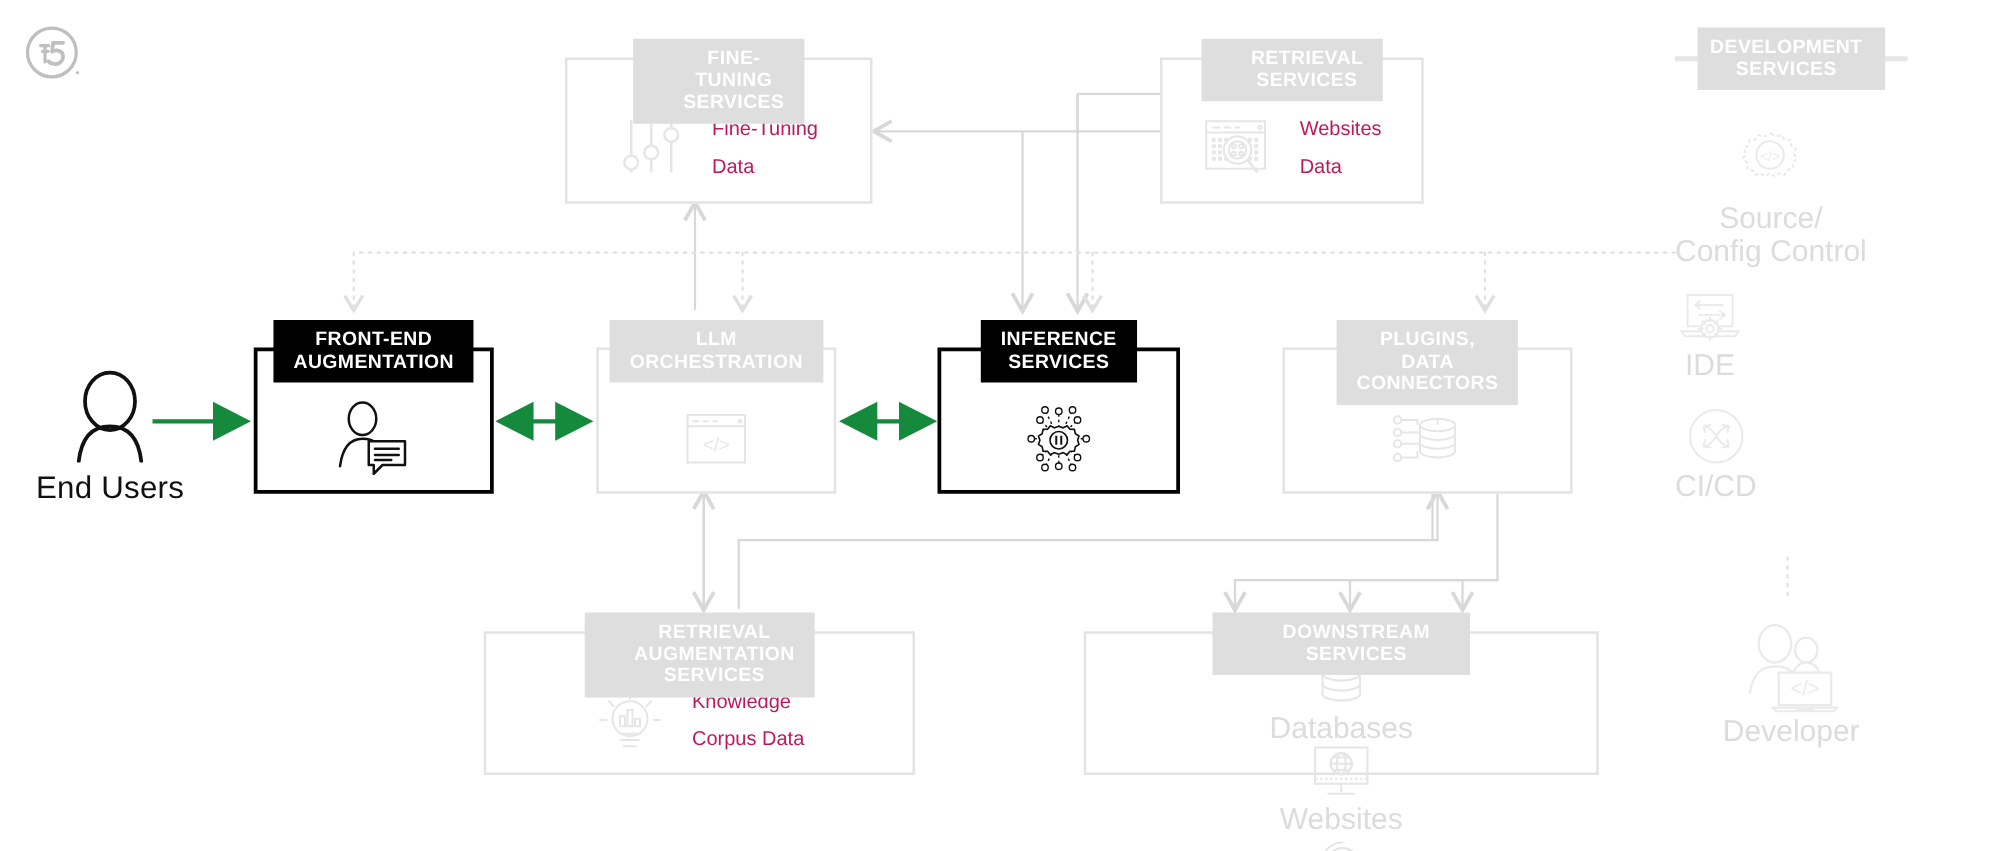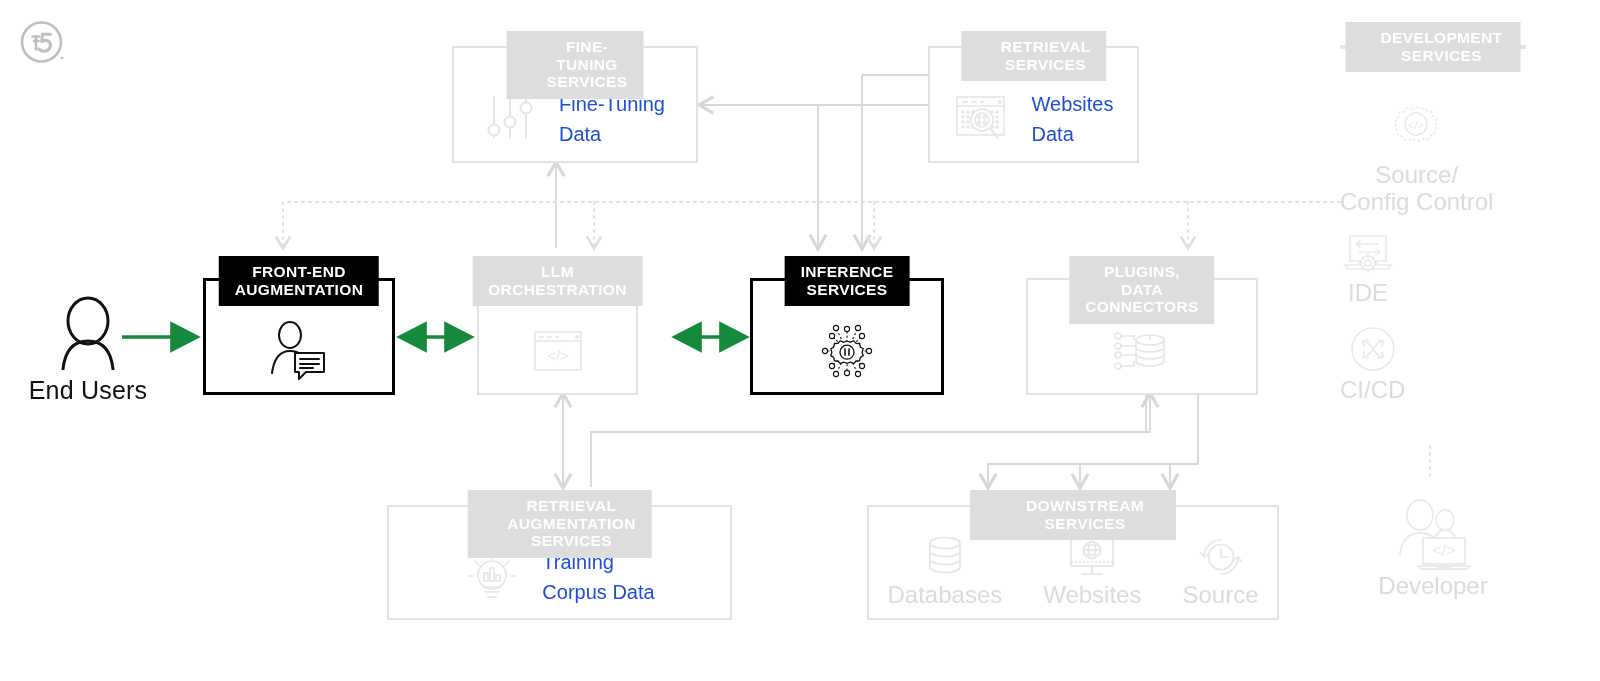--- a/index.html
+++ b/index.html
@@ -81,23 +81,23 @@
     height: 100%;
     display: flex;
     align-items: center;
     justify-content: center;
     gap: 22px;
     z-index: 2;
   }
   .node-body.pad-top { padding-top: 14px; }
 
   .node-label {
-    font-size: 20px;
+    font-size: 16px;
     line-height: 30px;
-    color: #1d4ed8;
+    color: #be185d;
     white-space: pre-line;
   }
   .icon-svg { display: block; }
 
   
   #end-users {
     position: absolute;
     left: 28px;
     top: 296px;
     width: 120px;
@@ -135,21 +135,21 @@
     left: 50%;
     transform: translateX(-50%);
     top: -23px;
     background: #dedede;
     color: #ffffff;
     font-weight: bold;
     font-size: 15.5px;
     line-height: 17.5px;
     letter-spacing: 0.35px;
     text-align: center;
-    padding: 7px 18px 8px 35px;
+    padding: 7px 18px 8px 10px;
     white-space: pre-line;
     z-index: 4;
   }
   #dev-services .dev-stack {
     position: absolute;
     left: 0; top: 0;
     width: 100%; height: 100%;
     display: flex;
     flex-direction: column;
     align-items: flex-start;
@@ -187,20 +187,21 @@
     left: 0;
     top: 0;
     width: 100%;
     height: 100%;
     display: flex;
     align-items: center;
     justify-content: space-around;
     padding-top: 18px;
     box-sizing: border-box;
     z-index: 2;
+    flex-direction: column;
   }
   .sub-item { text-align: center; }
   .sub-item .sub-text {
     font-size: 24px;
     line-height: 27px;
     color: #dcdcdc;
     margin-top: 2px;
   }
 </style>
 </head>
@@ -368,21 +369,21 @@
             <path d="M27 33 H56 V52 H38 L31 59 V52 H27 Z" fill="#fff"></path>
             <line x1="32" y1="39" x2="51" y2="39"></line>
             <line x1="32" y1="44" x2="51" y2="44"></line>
             <line x1="32" y1="48" x2="45" y2="48"></line>
           </g>
         </svg>
       </span>
     </div>
   </div>
 
-  <div class="node faint" style="left:477px; top:278px; width:161px; height:117px;">
+  <div class="node faint" style="left:477px; top:278px; width:192px; height:117px;">
     <div class="frame"></div>
     <div class="node-header">LLM
 ORCHESTRATION</div>
     <div class="node-body pad-top">
       <span>
         <svg class="icon-svg" width="50" height="42" viewBox="0 0 50 42">
           <g stroke="#e6e6e6" stroke-width="1.6" fill="none">
             <rect x="2" y="2" width="46" height="38"></rect>
             <line x1="2" y1="11" x2="48" y2="11"></line>
             <line x1="6" y1="7" x2="11" y2="7"></line>
@@ -483,21 +484,21 @@
             <line x1="11" y1="12" x2="15" y2="16"></line>
             <line x1="45" y1="12" x2="41" y2="16"></line>
             <line x1="4" y1="27" x2="9" y2="27"></line>
             <line x1="52" y1="27" x2="47" y2="27"></line>
             <rect x="20" y="24" width="4" height="8"></rect>
             <rect x="26" y="19" width="4" height="13"></rect>
             <rect x="32" y="26" width="4" height="6"></rect>
           </g>
         </svg>
       </span>
-      <span class="node-label">Training
+      <span class="node-label">Knowledge
 Corpus Data</span>
     </div>
   </div>
 
   <div class="node faint single-line" style="left:867px; top:505px; width:412px; height:115px;">
     <div class="frame"></div>
     <div class="node-header">DOWNSTREAM SERVICES</div>
     <div class="sub-items">
 
       <div class="sub-item">

